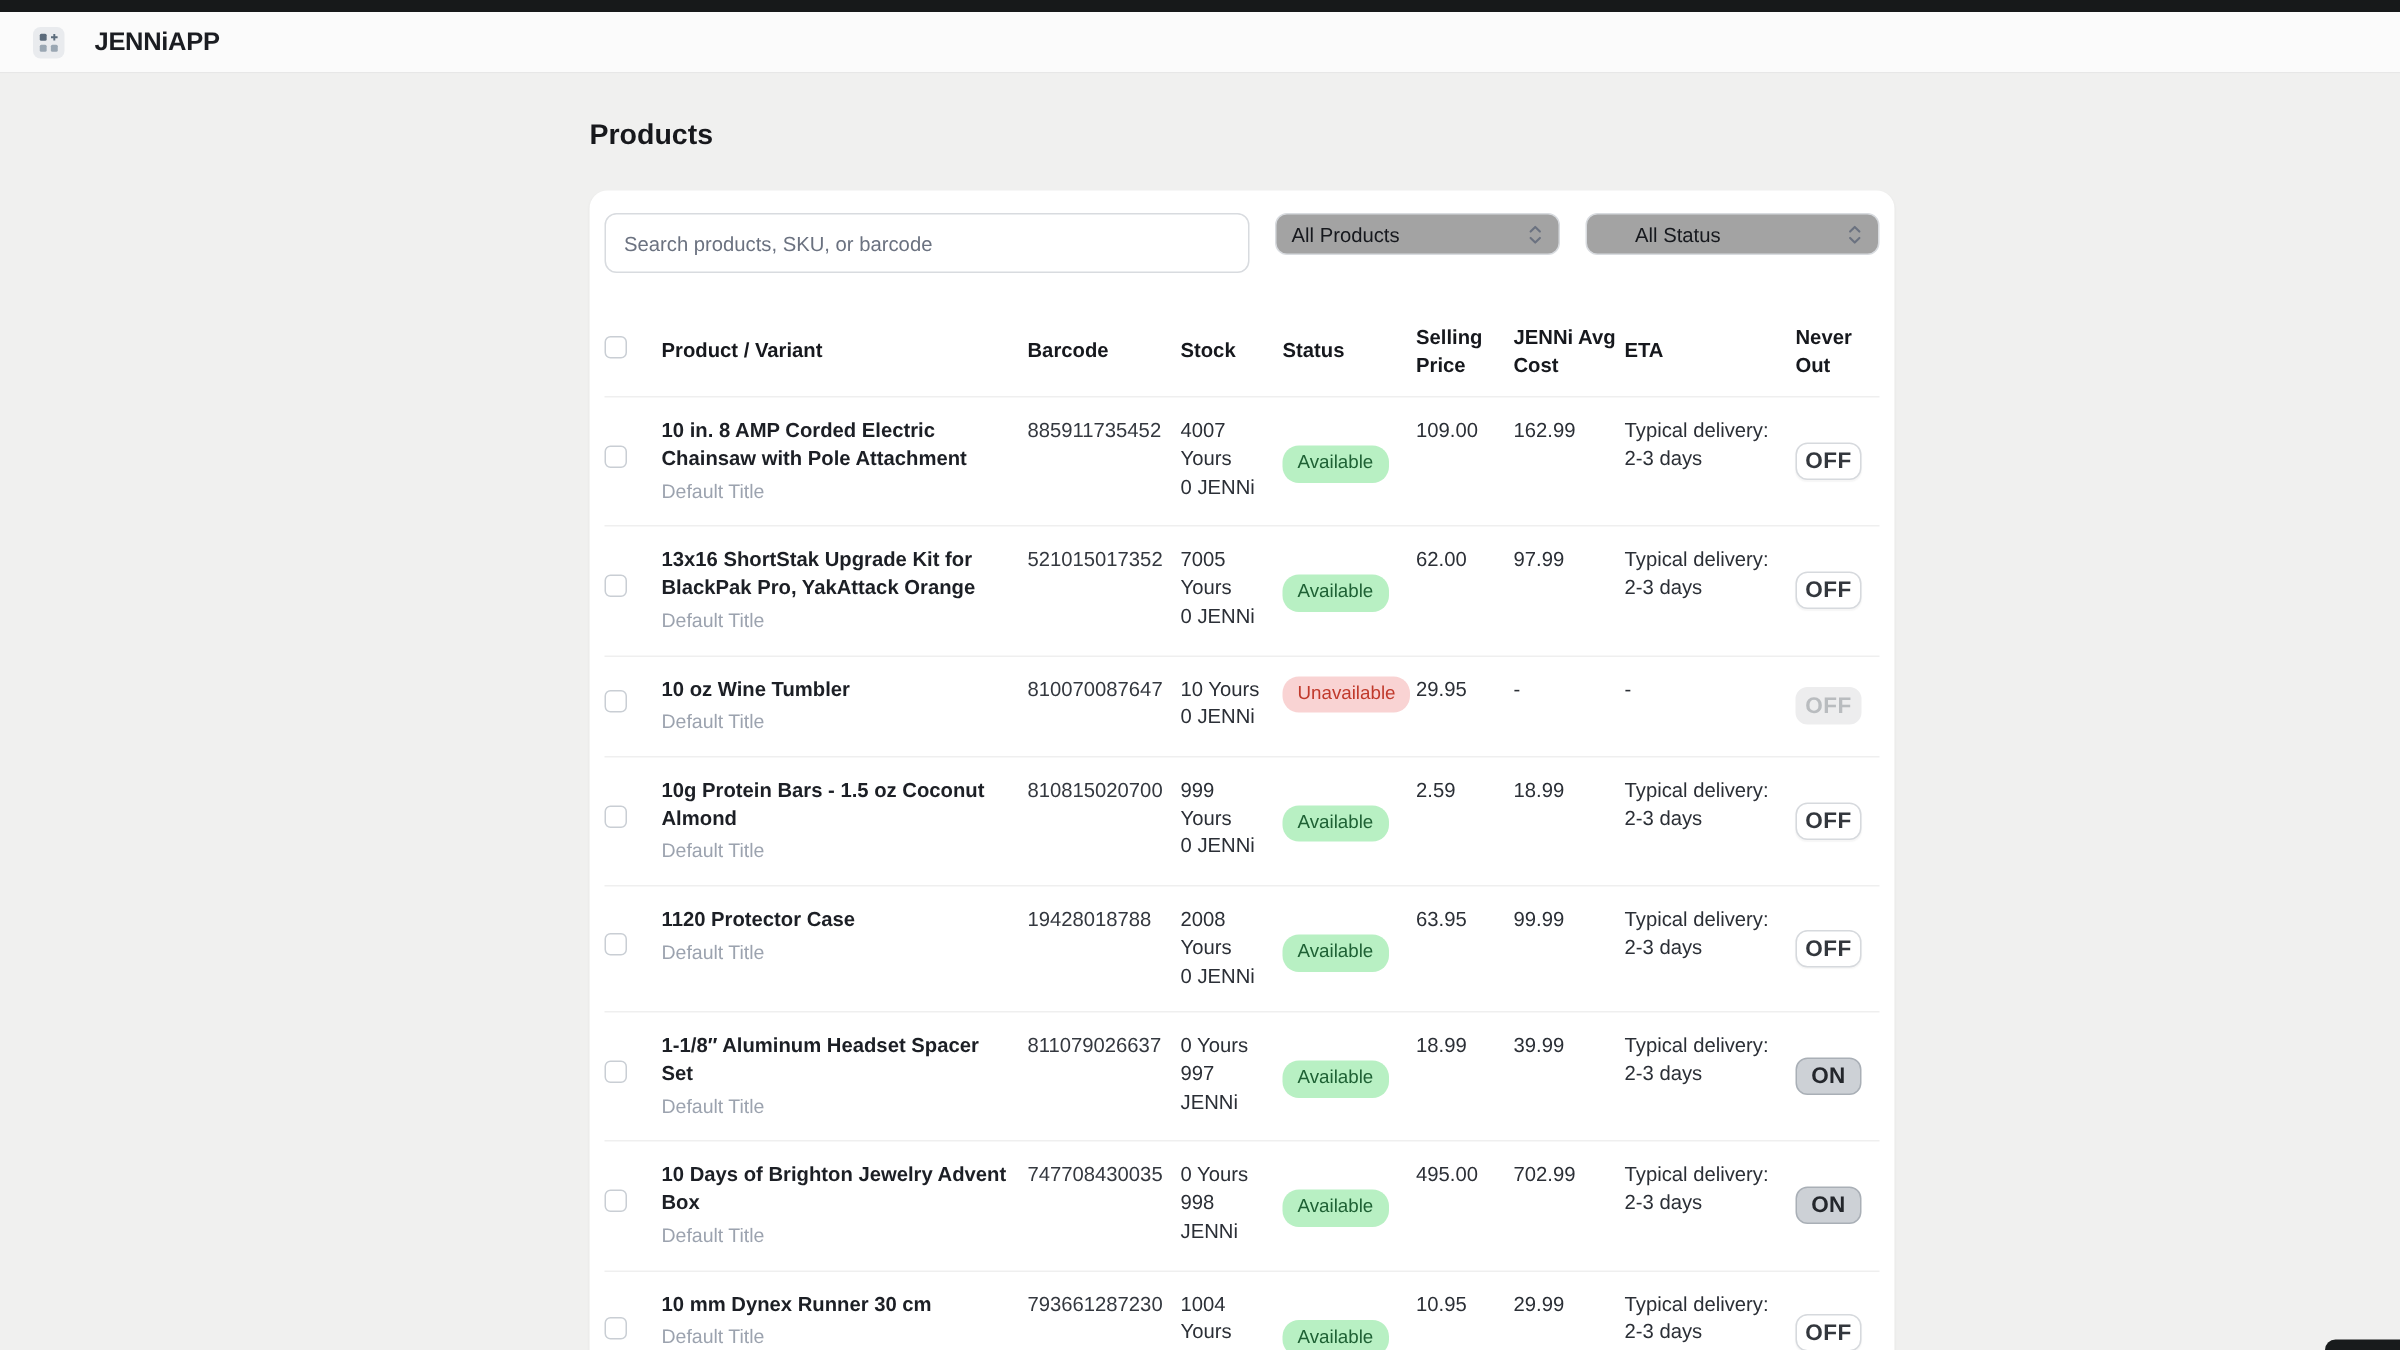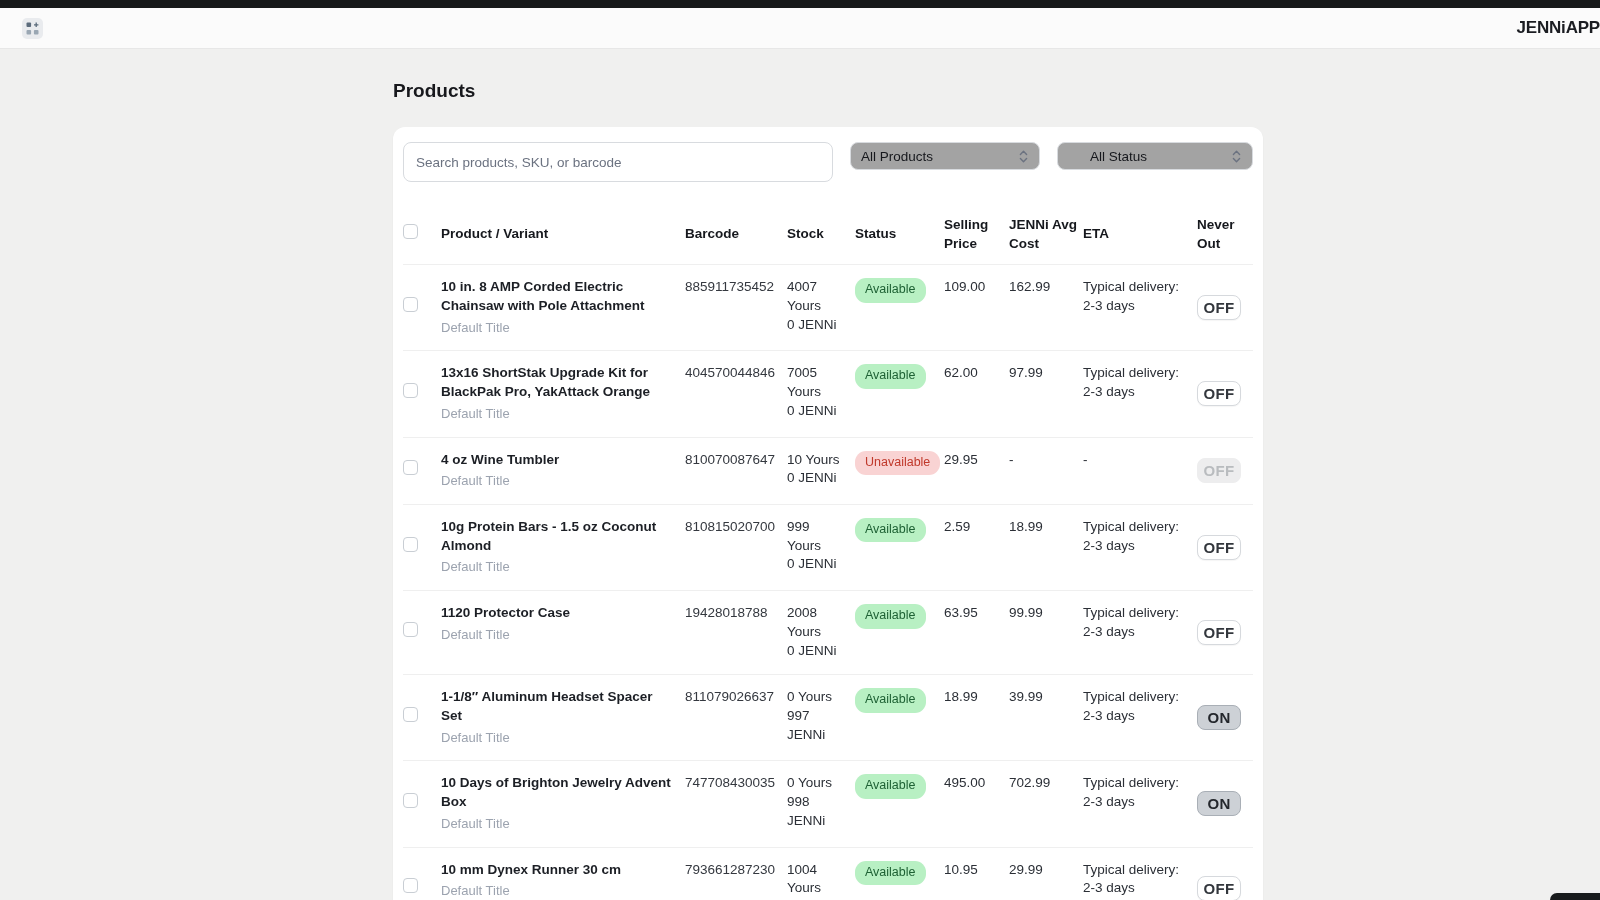--- a/index.html
+++ b/index.html
@@ -6,21 +6,21 @@
   html,body { width:1600px; height:900px; overflow:hidden; }
   body {
     font-family:"Liberation Sans", sans-serif;
     background:#f0f0ef;
     color:#16181d;
     position:relative;
   }
   .top-strip { height:8px; background:#17191a; width:100%; }
   .app-header {
     height:41px; background:#fbfbfb; border-bottom:1px solid #e7e7e7;
-    display:flex; align-items:center; padding-left:22px; gap:8px;justify-content:space-between;
+    display:flex; align-items:center; padding-left:22px; gap:20px;
   }
   .logo-box {
     width:21px; height:21px; border-radius:5px; background:#e9ebee;
     display:flex; align-items:center; justify-content:center;
   }
   .app-title { font-size:17px; font-weight:800; letter-spacing:-0.2px; color:#1b1d22; }
   .content { padding:31px 0 0 393px; width:1277px; }
   .page-title { font-size:19px; font-weight:800; color:#17181c; }
   .card {
     margin-top:25px; width:870px; background:#ffffff; border-radius:12px;
@@ -63,21 +63,21 @@
   }
   .c-product { padding-right:14px; }
   .pname { font-weight:700; color:#1c1f25; }
   .pvariant { color:#9ca3af; margin-top:3px; font-size:13px; }
   .c-barcode { color:#34383f; }
   .c-stock { padding-right:8px; }
   .badge {
     display:inline-block; font-size:12.5px; font-weight:500;
     padding:3px 10px 4px 10px; border-radius:11px;
   }
-  .badge.available { background:#b8f0c3; color:#1e6134; }
+  .badge.available { background:#b8f0c3; color:#1e6134;margin-top:19px; }
   .badge.unavailable { background:#f9d3d3; color:#c0392b; }
   .c-eta { padding-right:8px; }
   .c-toggle { align-self:center; text-align:right; padding-right:12px; }
   .toggle {
     width:44px; height:25px; border-radius:8px; font-size:15px; font-weight:700;
     font-family:inherit; letter-spacing:0.3px; cursor:pointer;
   }
   .toggle.off { background:#fff; border:1px solid #d6d9dd; color:#33373d; box-shadow:0 1px 1px rgba(0,0,0,0.04); }
   .toggle.on { background:#cdd1d6; border:1px solid #a9afb6; color:#24272c; }
   .toggle.disabled { background:#ededee; border:1px solid #ededee; color:#b9bcbf; cursor:default; }
@@ -166,39 +166,39 @@
     <div class="cell c-toggle">
       <button class="toggle off">OFF</button>
     </div>
   </div>
         <div class="grid-row trow">
     <div class="cell c-check"><span class="checkbox"></span></div>
     <div class="cell c-product">
       <div class="pname">13x16 ShortStak Upgrade Kit for BlackPak Pro, YakAttack Orange</div>
       <div class="pvariant">Default Title</div>
     </div>
-    <div class="cell c-barcode">404570044846</div>
+    <div class="cell c-barcode">521015017352</div>
     <div class="cell c-stock">
       <div>7005 Yours</div>
       <div>0 JENNi</div>
     </div>
     <div class="cell c-status">
       <span class="badge available">Available</span>
     </div>
     <div class="cell c-price">62.00</div>
     <div class="cell c-cost">97.99</div>
     <div class="cell c-eta">Typical delivery: 2-3 days</div>
     <div class="cell c-toggle">
       <button class="toggle off">OFF</button>
     </div>
   </div>
         <div class="grid-row trow">
     <div class="cell c-check"><span class="checkbox"></span></div>
     <div class="cell c-product">
-      <div class="pname">4 oz Wine Tumbler</div>
+      <div class="pname">10 oz Wine Tumbler</div>
       <div class="pvariant">Default Title</div>
     </div>
     <div class="cell c-barcode">810070087647</div>
     <div class="cell c-stock">
       <div>10 Yours</div>
       <div>0 JENNi</div>
     </div>
     <div class="cell c-status">
       <span class="badge unavailable">Unavailable</span>
     </div>

